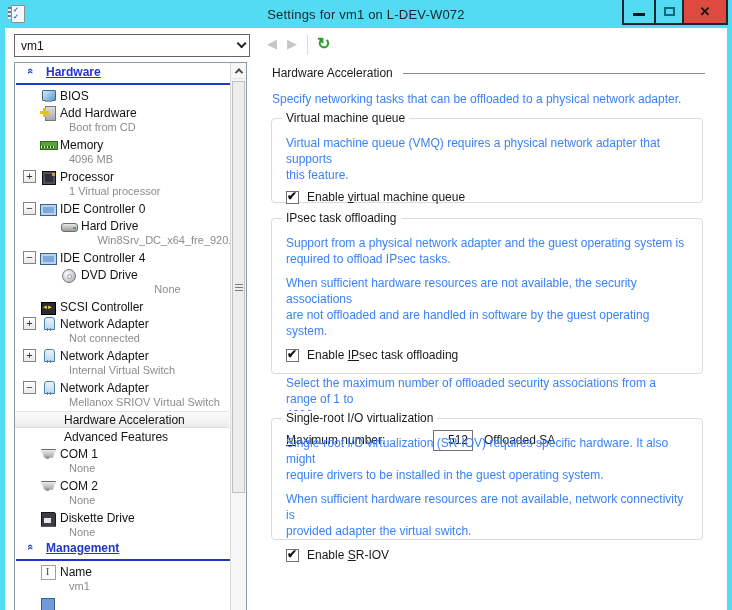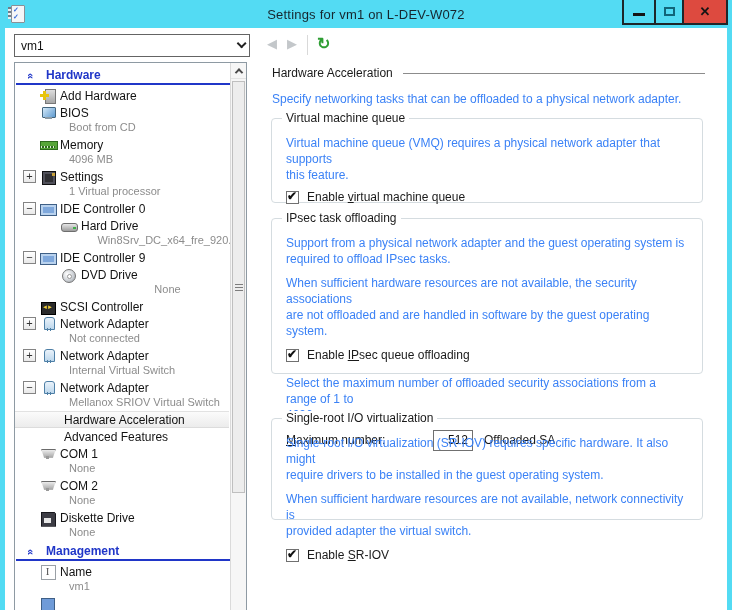--- a/index.html
+++ b/index.html
@@ -56,22 +56,22 @@
   .nav.back{ left:262px; } .nav.fwd{ left:282px; }
   .tsep{ position:absolute; left:302px; top:7px; width:1px; height:20px; background:#d9d9d9; }
   .refresh{ position:absolute; left:312px; top:6px; font-size:16px; font-weight:bold; color:#2e9e33; }
 
   
   .sidebar{
     position:absolute; left:14px; top:62px; width:233px; height:548px;
     border:1px solid #8e9aa3; border-bottom:none; background:#fff; overflow:hidden;
     padding-top:2px;
   }
-  .shead{ display:flex; align-items:flex-end; height:17px; padding-left:13px;
-    color:#2036c8; font-weight:bold; font-size:12px; }
+  .shead{ display:flex; align-items:flex-start; height:17px; padding-left:13px;
+    color:#2036c8; font-weight:bold; font-size:12px;text-decoration:underline; }
   .shead .chev{ width:18px; color:#2036c8; font-size:11px; font-weight:bold; }
   .shead .chev i{ display:inline-block; transform:rotate(90deg); font-style:normal; }
   .shead-rule{ border-top:2px solid #2036c8; margin:1px 1px 2px 1px; }
 
   .srow{ display:flex; align-items:center; height:17px; padding-left:8px; padding-right:18px;
     font-size:12px; color:#131313; white-space:nowrap; }
   .srow.lvl2{ padding-left:46px; }
   .srow.txt{ padding-left:49px; }
   .srow.sel{ background:linear-gradient(#fbfbfb,#ececec); border-top:1px solid #e2e2e2;
     border-bottom:1px solid #dcdcdc; margin-right:17px; padding-right:0; }
@@ -144,21 +144,21 @@
   .panel{ position:absolute; left:258px; top:58px; width:469px; height:552px; background:#fff; }
   .panel-header{ position:absolute; left:14px; top:8px; right:22px;
     display:flex; align-items:center; font-size:12px; color:#1a1a1a; }
   .panel-header .rule{ flex:1; margin-left:10px; border-top:1px solid #8c8c8c; height:0; }
   .intro{ position:absolute; left:14px; top:34px; font-size:12px; color:#3b82f6; }
 
   .group{ position:absolute; left:13px; width:432px; border:1px solid #d5dce0;
     border-radius:4px; padding:16px 14px 0 14px; }
   .g1{ top:60px; height:85px; }
   .g2{ top:160px; height:156px; }
-  .g3{ top:360px; height:102px; }
+  .g3{ top:360px; height:122px; }
   .legend{ position:absolute; top:-8px; left:10px; background:#fff; padding:0 4px;
     font-size:12px; color:#1a1a1a; }
   .desc{ font-size:12px; line-height:16px; color:#3b82f6; white-space:pre-line; }
   .gap8{ height:8px; } .gap6{ height:6px; } .gap12{ height:12px; }
 
   .cbrow{ display:flex; align-items:center; height:16px; font-size:12px; color:#1a1a1a; }
   .cb{ width:13px; height:13px; border:1px solid #707070; background:#fff; margin-right:8px;
     position:relative; flex:0 0 13px; }
   .cb i{ position:absolute; left:0px; top:-3px; font-style:normal; font-size:12px;
     font-weight:bold; color:#111; }
@@ -209,61 +209,61 @@
   <div class="sidebar">
 
     <div class="shead">
       <span class="chev"><i>«</i></span>
       <span>Hardware</span>
     </div>
     <div class="shead-rule"></div>
 
     <div class="srow">
       <span class="expand none"></span>
+      <span class="ic ic-bios"></span>
+      <span>BIOS</span>
+    </div>
+
+    <div class="srow">
+      <span class="expand none"></span>
       <span class="ic ic-add-hardware"></span>
       <span>Add Hardware</span>
     </div>
-
-    <div class="srow">
-      <span class="expand none"></span>
-      <span class="ic ic-bios"></span>
-      <span>BIOS</span>
-    </div>
     <div class="ssub">Boot from CD</div>
 
     <div class="srow">
       <span class="expand none"></span>
       <span class="ic ic-memory"></span>
       <span>Memory</span>
     </div>
     <div class="ssub">4096 MB</div>
 
     <div class="srow">
       <span class="expand">+</span>
       <span class="ic ic-processor"></span>
-      <span>Settings</span>
+      <span>Processor</span>
     </div>
     <div class="ssub">1 Virtual processor</div>
 
     <div class="srow">
       <span class="expand">−</span>
       <span class="ic ic-ide-controller"></span>
       <span>IDE Controller 0</span>
     </div>
 
     <div class="srow lvl2">
       <span class="ic ic-hard-drive"></span>
       <span>Hard Drive</span>
     </div>
     <div class="ssub lvl2">Win8Srv_DC_x64_fre_920...</div>
 
     <div class="srow">
       <span class="expand">−</span>
       <span class="ic ic-ide-controller"></span>
-      <span>IDE Controller 9</span>
+      <span>IDE Controller 4</span>
     </div>
 
     <div class="srow lvl2">
       <span class="ic ic-dvd-drive"></span>
       <span>DVD Drive</span>
     </div>
     <div class="ssub lvl2">None</div>
 
     <div class="srow">
       <span class="expand none"></span>
@@ -373,21 +373,21 @@
       <div class="desc">Support from a physical network adapter and the guest operating system is
 required to offload IPsec tasks.</div>
       <div class="gap8"></div>
       <div class="desc">When sufficient hardware resources are not available, the security associations
 are not offloaded and are handled in software by the guest operating system.</div>
       <div class="gap8"></div>
       <div class="cbrow">
         <span class="cb">
             <i>✔</i>
           </span>
-        <span><span>Enable </span><span class="u">IP</span><span>sec queue offloading</span></span>
+        <span><span>Enable </span><span class="u">IP</span><span>sec task offloading</span></span>
       </div>
       <div class="gap12"></div>
       <div class="desc">Select the maximum number of offloaded security associations from a range of 1 to
 4096.</div>
       <div class="gap6"></div>
       <div class="maxrow">
         <span class="mlabel"><span class="u">M</span><span>aximum number:</span></span>
         <input class="num" value="512" style="">
         <span class="munit">Offloaded SA</span>
       </div>

